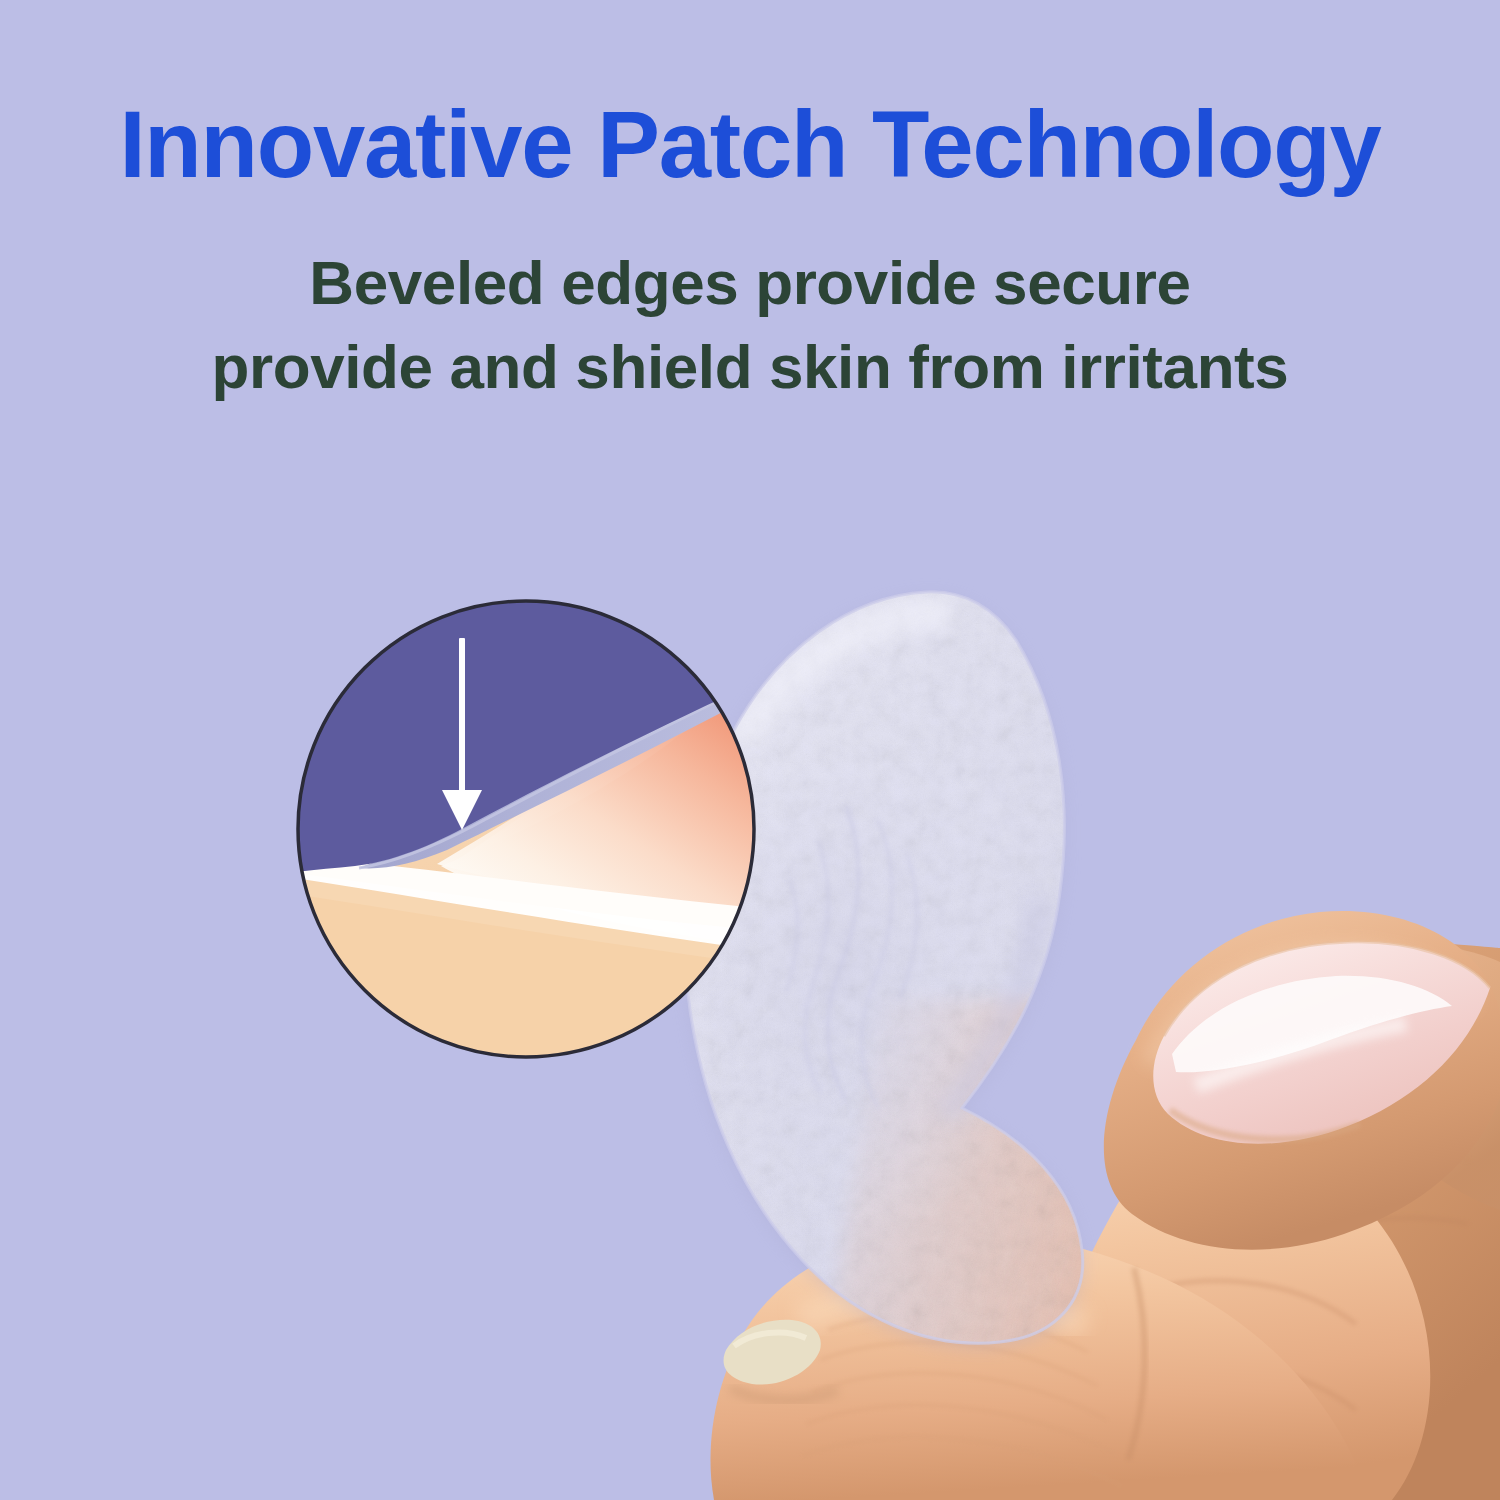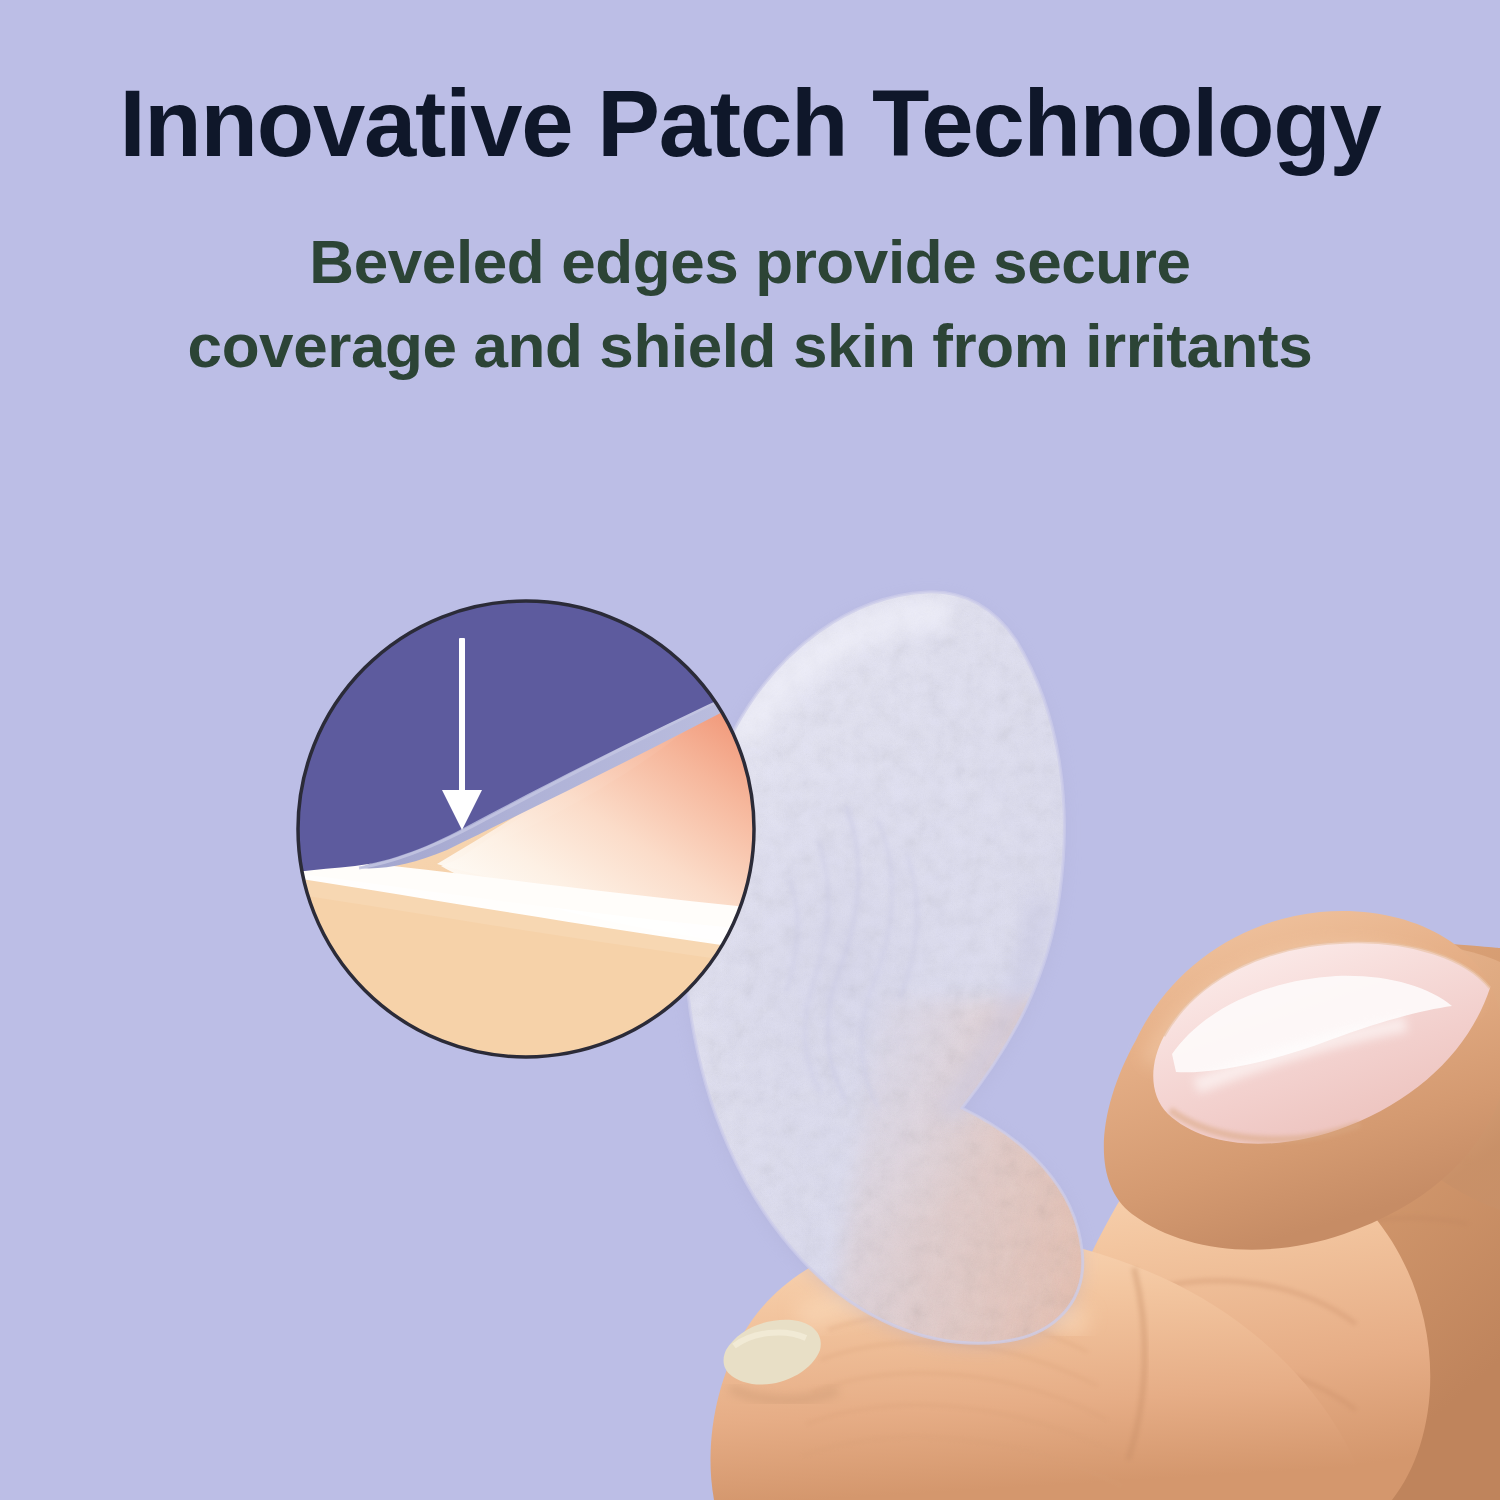--- a/index.html
+++ b/index.html
@@ -21,26 +21,26 @@
   .text-block {
     position: absolute;
     left: 0;
     top: 0;
     width: 1500px;
     text-align: center;
     z-index: 40;
   }
   .headline {
     margin: 0;
-    padding-top: 76px;
+    padding-top: 97px;
     font-size: 94px;
     line-height: 1.02;
     font-weight: 700;
     letter-spacing: -1.2px;
-    color: #0f172a;
+    color: #1d4ed8;
     font-family: "Liberation Sans", sans-serif;
   }
   .subhead {
     margin: 0 auto;
     padding-top: 48px;
     width: 1260px;
     font-size: 62px;
     line-height: 1.36;
     font-weight: 700;
     letter-spacing: -0.4px;
@@ -399,17 +399,17 @@
       </g>
 
       <circle cx="231" cy="231" r="228" fill="none" stroke="#2b2b38" stroke-width="3.5"></circle>
     </svg>
   </div>
 
   <div class="text-block">
     <h1 class="headline">Innovative Patch Technology</h1>
     <p class="subhead">
       <span class="ln">Beveled edges provide secure</span>
-      <span class="ln">coverage and shield skin from irritants</span>
+      <span class="ln">provide and shield skin from irritants</span>
     </p>
   </div>
 
 </div>
 
 </body></html>

